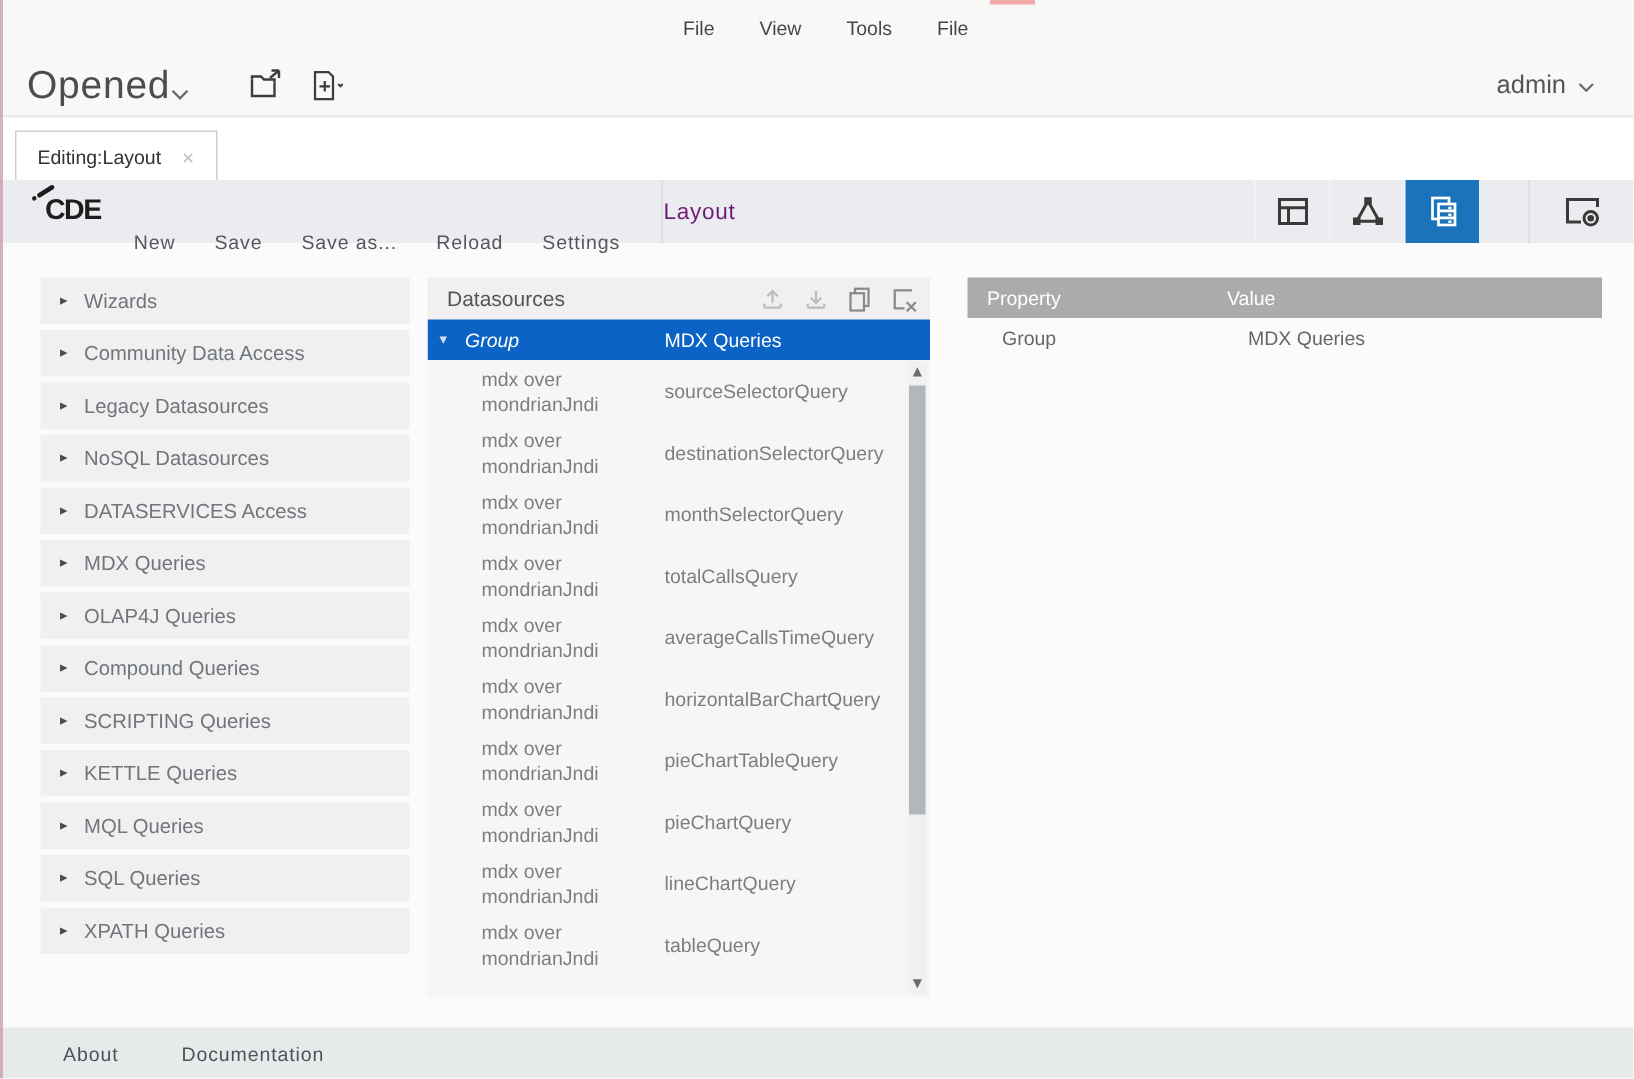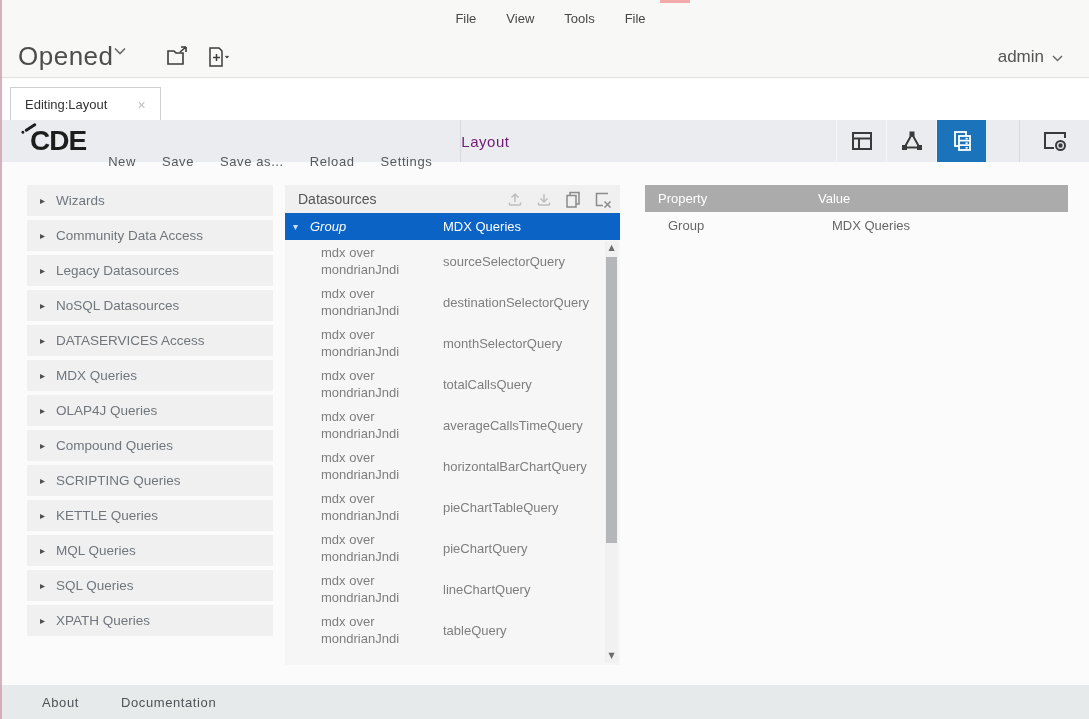--- a/index.html
+++ b/index.html
@@ -13,41 +13,41 @@
   .top-alert { position:absolute; left:660px; top:0; width:30px; height:3px; background:#f3aaaa; z-index:51; }
 
   
   .menubar { position:absolute; top:0; left:0; right:0; height:36px; background:#f8f8f6;
     display:flex; align-items:center; padding-left:12px; gap:30px;justify-content:center; }
   .menubar .mitem { font-size:13px; color:#474747; cursor:default; }
 
   
   .header-row { position:absolute; top:36px; left:0; right:0; height:42px; background:#f8f8f6;
     border-bottom:1px solid #e2e2df; display:flex; align-items:center; padding:0 26px 0 18px; }
-  .opened { display:flex; align-items:flex-start; gap:0; }
+  .opened { display:flex; align-items:flex-end; gap:0; }
   .opened-label { font-size:26px; color:#4d4d4d; font-weight:400; letter-spacing:.5px; }
   .chev { display:inline-block; }
   .hdr-icons { display:flex; align-items:center; gap:16px; margin-left:40px; }
   .hdr-icons svg { display:block; }
   .spacer { flex:1; }
   .user { display:flex; align-items:center; gap:8px; font-size:17px; color:#555; }
 
   
   .tabrow { position:absolute; top:79px; left:0; right:0; height:41px; background:#ffffff; }
   .tab { position:absolute; left:10px; top:8px; height:34px; background:#fff;
     border:1px solid #cfcfcf; border-bottom:none; display:flex; align-items:center;
-    padding:12px 14px; gap:30px; }
+    padding:12px 14px; gap:14px; }
   .tab-label { font-size:13px; color:#333; }
   .tab-close { font-size:14px; color:#c0c0c0; line-height:1; cursor:pointer; }
 
   
   .toolbar { position:absolute; top:120px; left:0; right:0; height:42px; background:#eaecef;
     display:flex; align-items:stretch; }
   .logo { display:flex; align-items:center; margin-left:30px; position:relative; }
-  .logo-text { font-size:28px; font-weight:800; color:#1d1d1d; letter-spacing:-1px; }
+  .logo-text { font-size:19px; font-weight:800; color:#1d1d1d; letter-spacing:-1px; }
   .logo-accent { position:absolute; top:6px; left:-6px; width:13px; height:3px; background:#1d1d1d;
     transform:rotate(-32deg); border-radius:2px; }
   .logo-accent::before { content:""; position:absolute; left:-4px; top:0; width:3px; height:3px;
     border-radius:50%; background:#1d1d1d; }
   .tmenu { display:flex; align-items:center; gap:26px; margin-left:22px;margin-top:41px; }
   .tmenu .titem { font-size:13px; color:#54585c; letter-spacing:.6px; cursor:pointer; }
   .tb-divider { width:1px; background:#d7d9dc; margin-left:28px; }
   .panel-title { display:flex; align-items:center; font-size:15px; color:#701a75;
     letter-spacing:.5px; }
   .tb-right { margin-left:auto; display:flex; align-items:stretch; }

